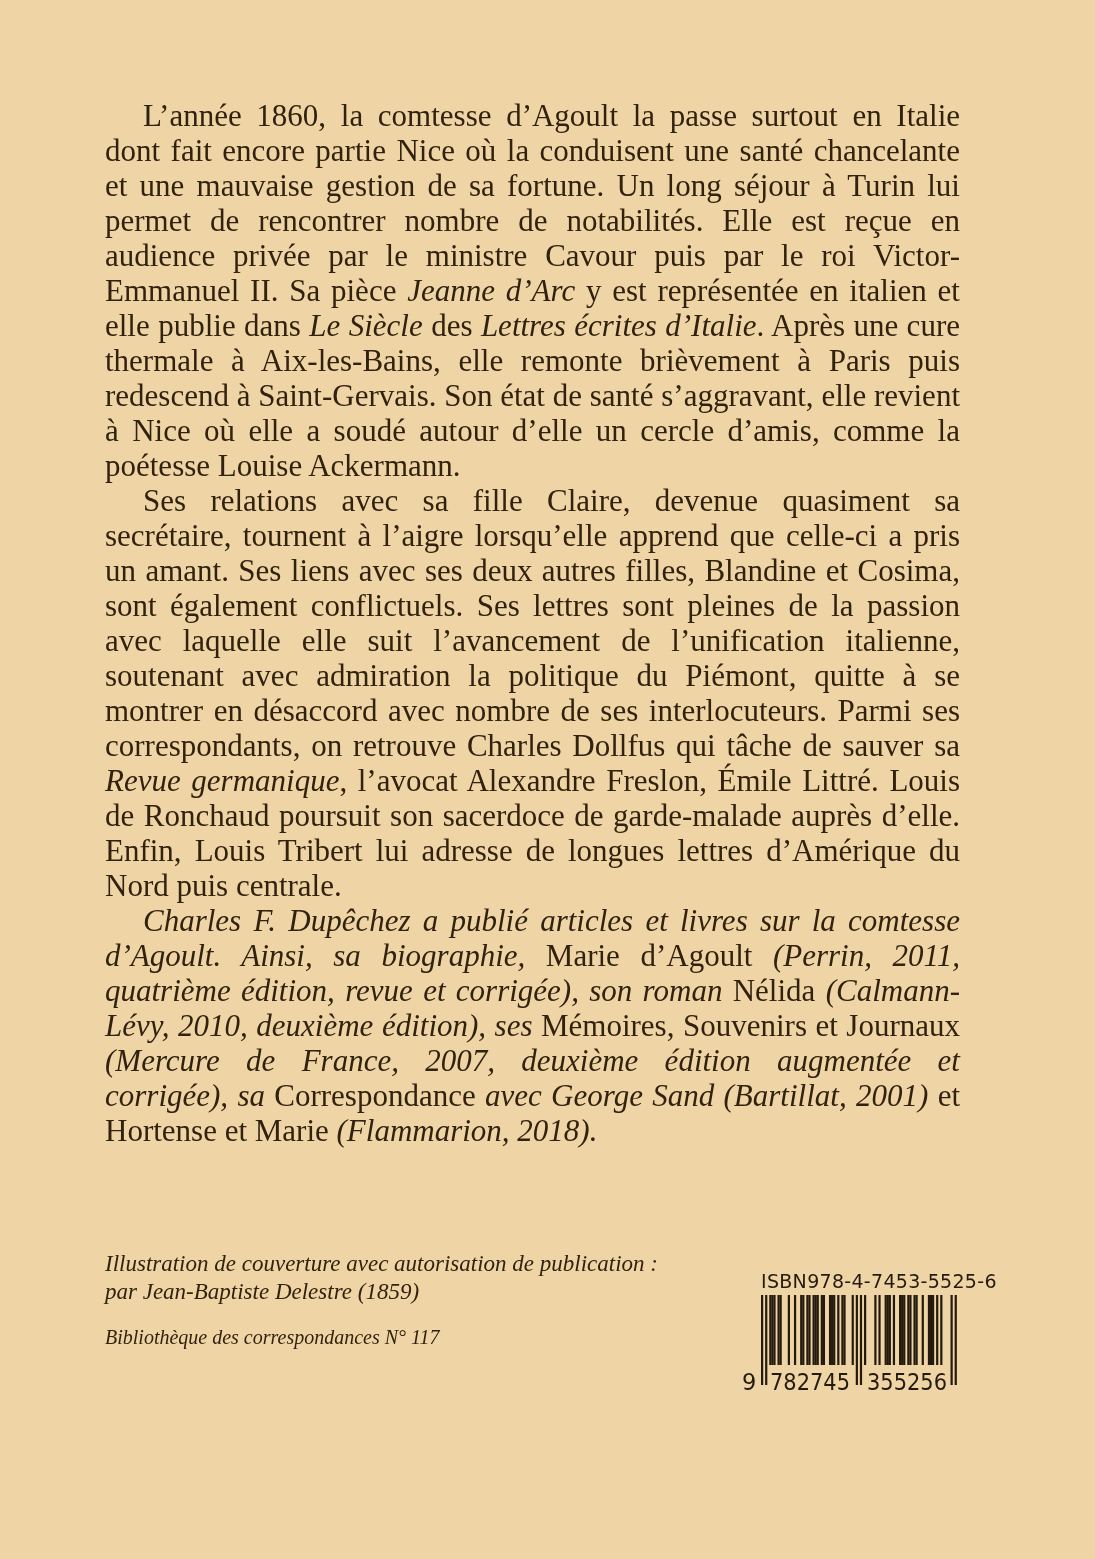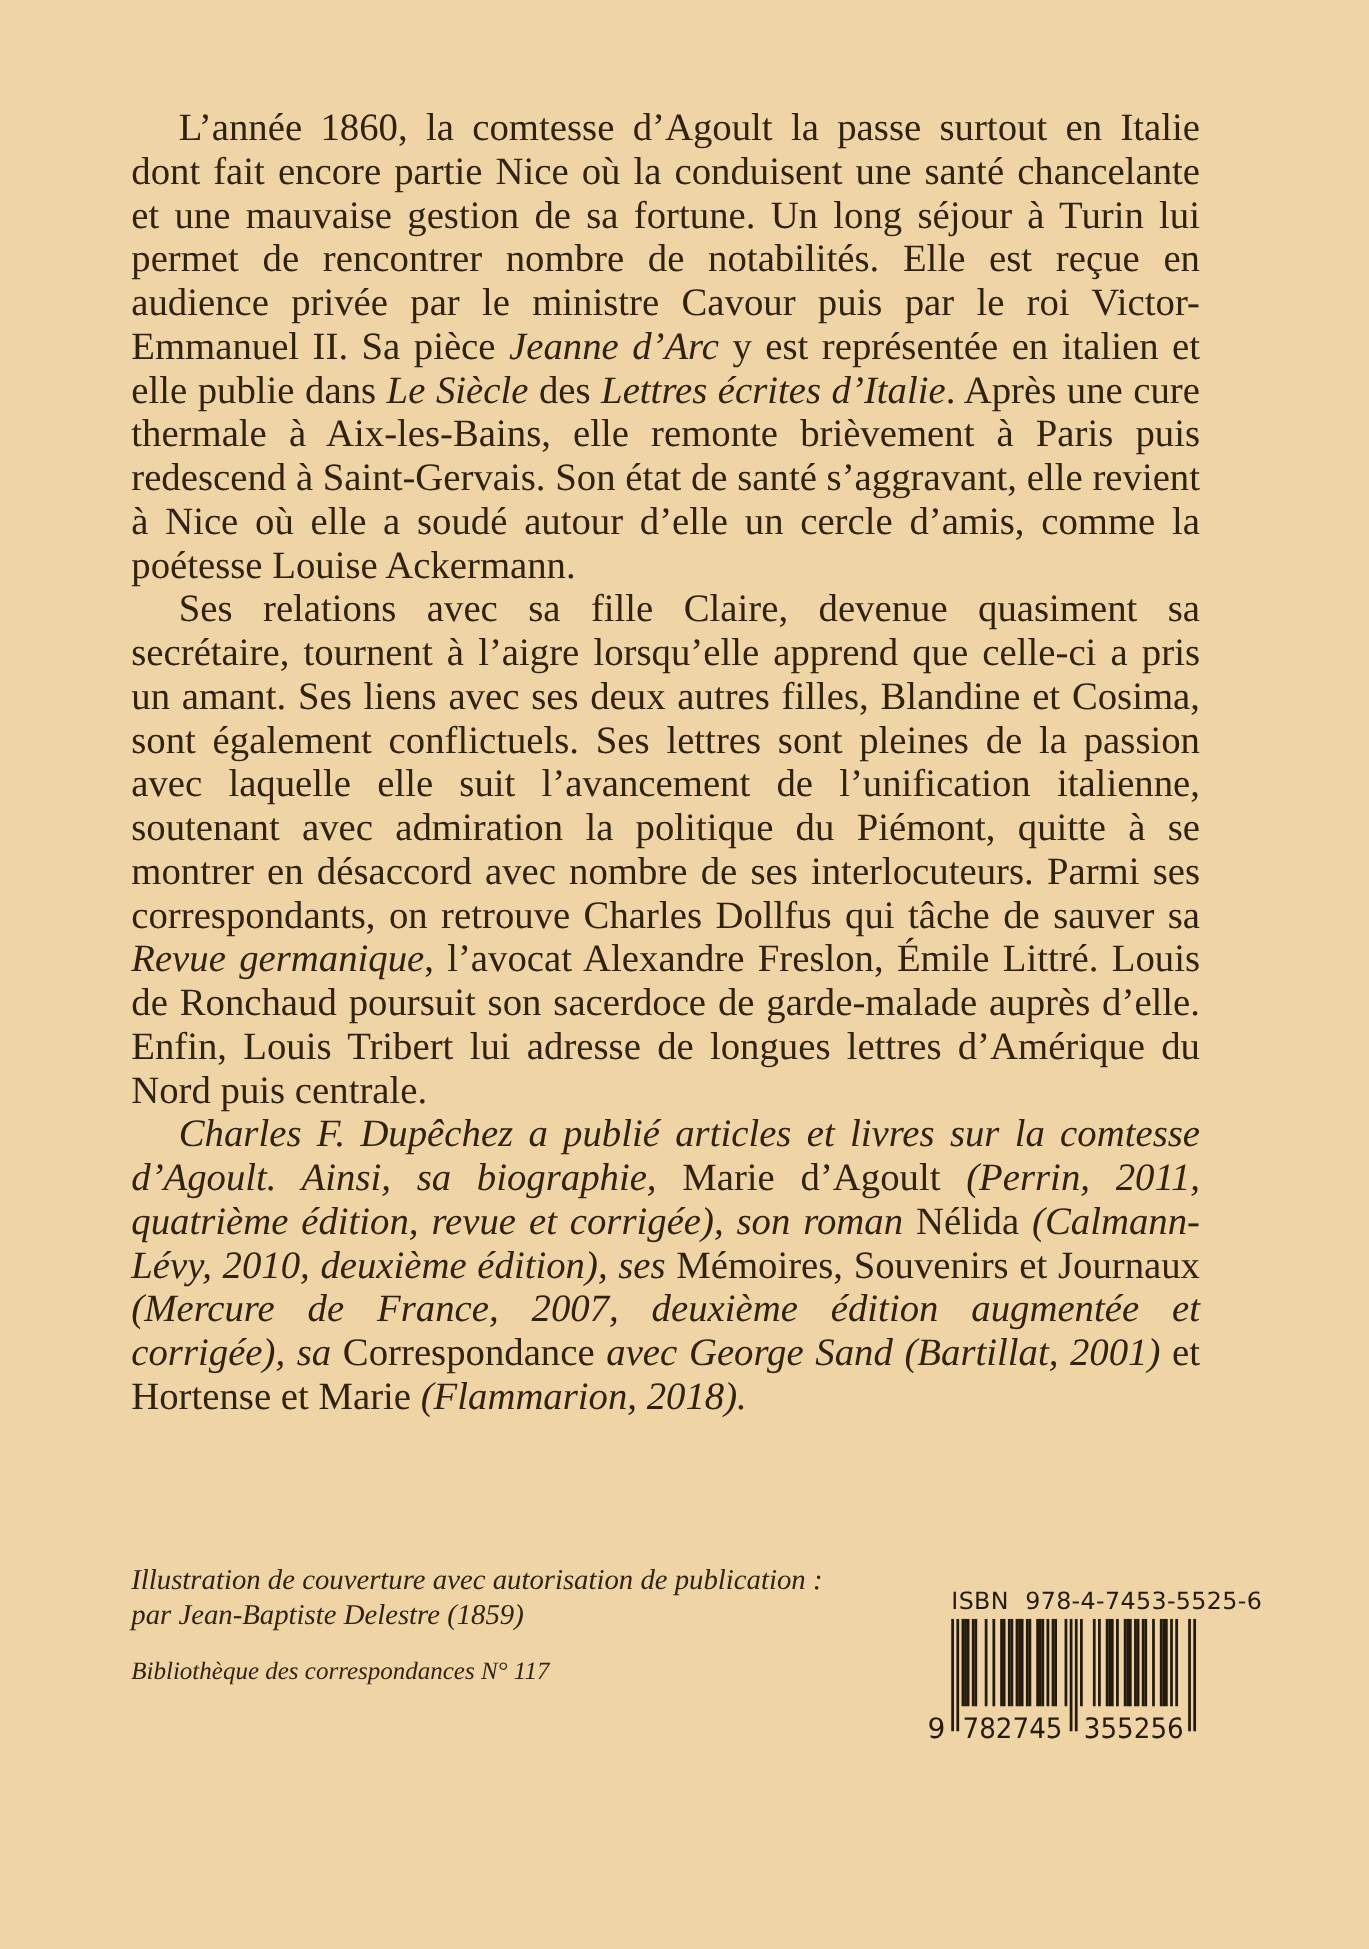--- a/index.html
+++ b/index.html
@@ -4,40 +4,40 @@
 <style>
   html, body { margin: 0; padding: 0; }
   body {
     width: 1095px; height: 1559px;
     background: #efd5a5;
     position: relative; overflow: hidden;
     font-family: "Liberation Serif", serif;
     color: #31220f;
   }
   .text-block {
-    position: absolute; left: 105px; top: 84px; width: 855px;
+    position: absolute; left: 105px; top: 98px; width: 855px;
     font-size: 31px; line-height: 35px;
     text-align: justify;
   }
   .text-block p { margin: 0; text-indent: 38px; }
   .seg-italic { font-style: italic; }
   .seg-roman  { font-style: normal; }
   .author-note { margin-top: 70px; font-style: italic; }
   .credits {
     position: absolute; left: 105px; top: 1250px;
     font-style: italic; font-size: 23px; line-height: 28px;
   }
   .credit-line { white-space: nowrap; }
   .collection { margin-top: 17px; font-size: 20px; white-space: nowrap; }
   .barcode-block {
     position: absolute; left: 740px; top: 1270px; width: 232px;
     color: #241a0e;
   }
   .isbn-row {
-    display: flex; gap: 13px; margin-left: 21px;
+    display: flex; margin-left: 21px;
     font-family: "DejaVu Sans", sans-serif;
     font-size: 19px; letter-spacing: 0.3px; white-space: nowrap;
   }
   .barcode-svg { display: block; margin-top: 3px; fill: #241a0e; }
   .bc-num { font-family: "DejaVu Sans", sans-serif; font-size: 22.5px; }
 </style>
 </head>
 <body>
 
 <div class="text-block">

